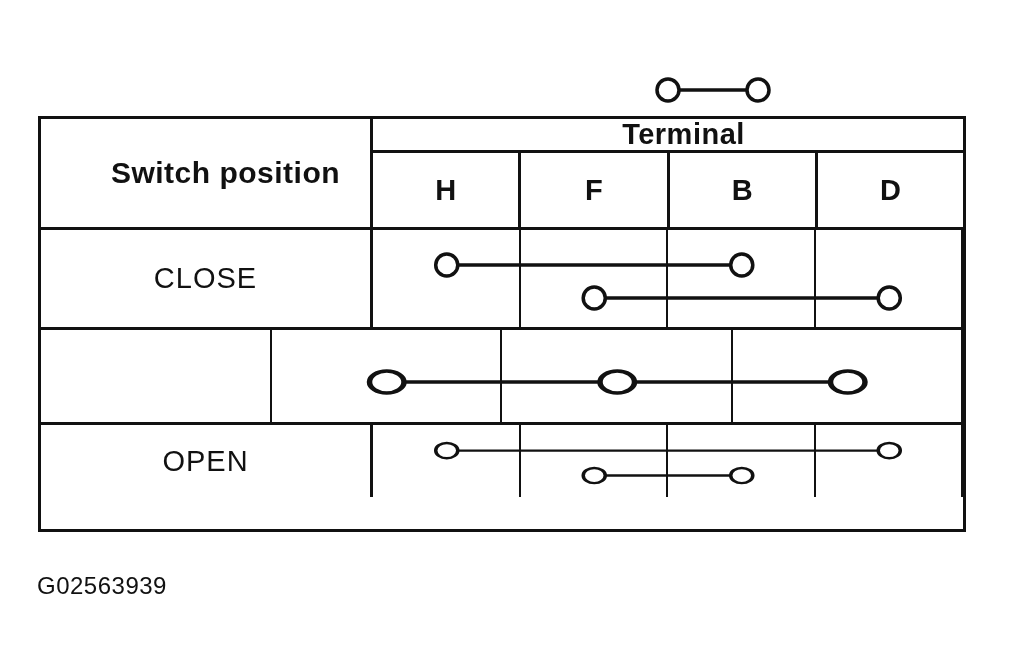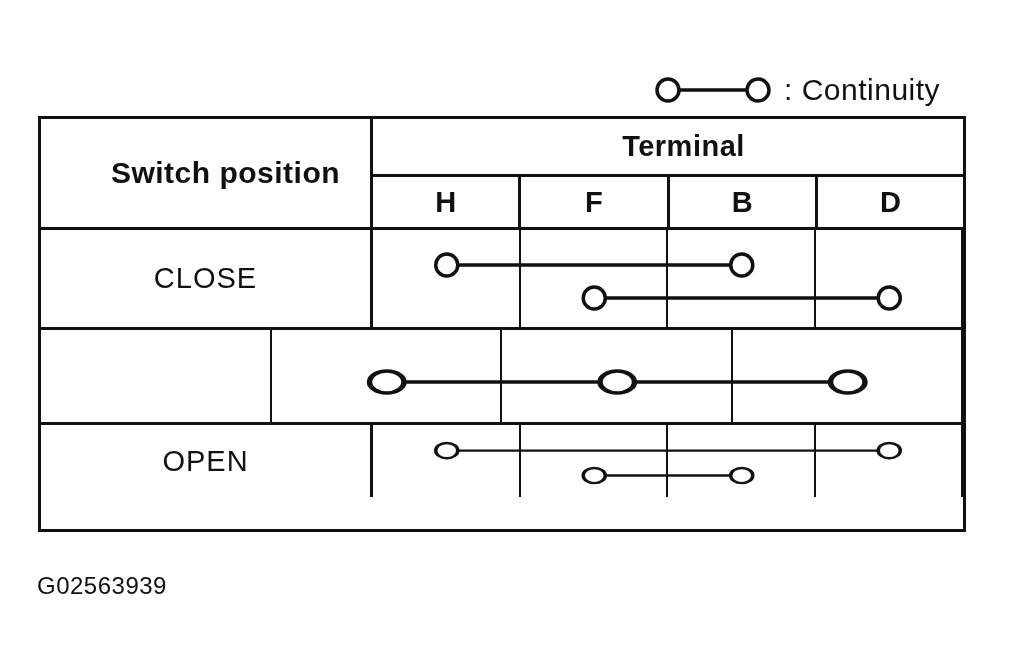--- a/index.html
+++ b/index.html
@@ -33,21 +33,21 @@
     background:#fff;
   }
   .header-row { display:flex; height:108px; }
   .switch-header {
     width:332px; border-right:3px solid #111;
     display:flex; align-items:center; justify-content:center;
     font-size:30px; font-weight:700; letter-spacing:0.5px;padding-left:40px;
   }
   .terminal-block { flex:1; display:flex; flex-direction:column; }
   .terminal-title {
-    height:58px; border-bottom:3px solid #111;
+    height:34px; border-bottom:3px solid #111;
     display:flex; align-items:center; justify-content:center;
     font-size:29px; font-weight:700; letter-spacing:0.5px;padding-left:31px;
   }
   .terminal-cols { flex:1; display:flex; }
   .tcell {
     flex:1; border-right:3px solid #111;
     display:flex; align-items:center; justify-content:center;
     font-size:29px; font-weight:700;
   }
   .tcell:last-child { border-right:none; }
@@ -72,21 +72,20 @@
 <body>
 
 <div class="page">
 
   <div class="legend">
     <svg width="122" height="40" viewBox="0 0 122 40">
       <line x1="16" y1="20" x2="106" y2="20" stroke="#111" stroke-width="3.5"></line>
       <circle cx="16" cy="20" r="11" fill="#fff" stroke="#111" stroke-width="3.5"></circle>
       <circle cx="106" cy="20" r="11" fill="#fff" stroke="#111" stroke-width="3.5"></circle>
     </svg>
-    <span class="legend-label">: Continuity</span>
   </div>
 
   <div class="ctable">
     <div class="header-row">
       <div class="switch-header">Switch position</div>
       <div class="terminal-block">
         <div class="terminal-title">Terminal</div>
         <div class="terminal-cols" id="terminal-cols">
             <div class="tcell">H</div>
             <div class="tcell">F</div>

